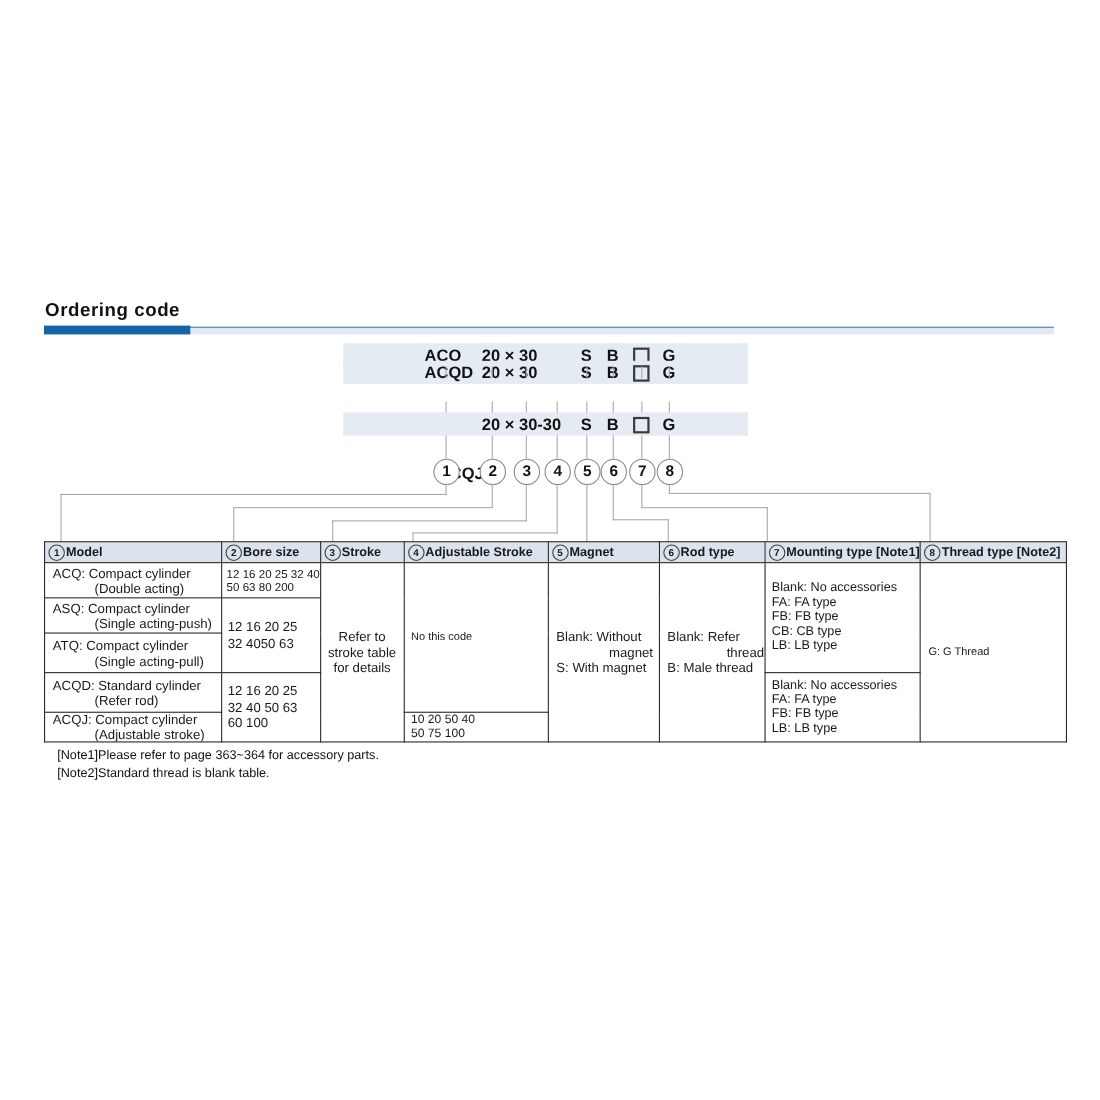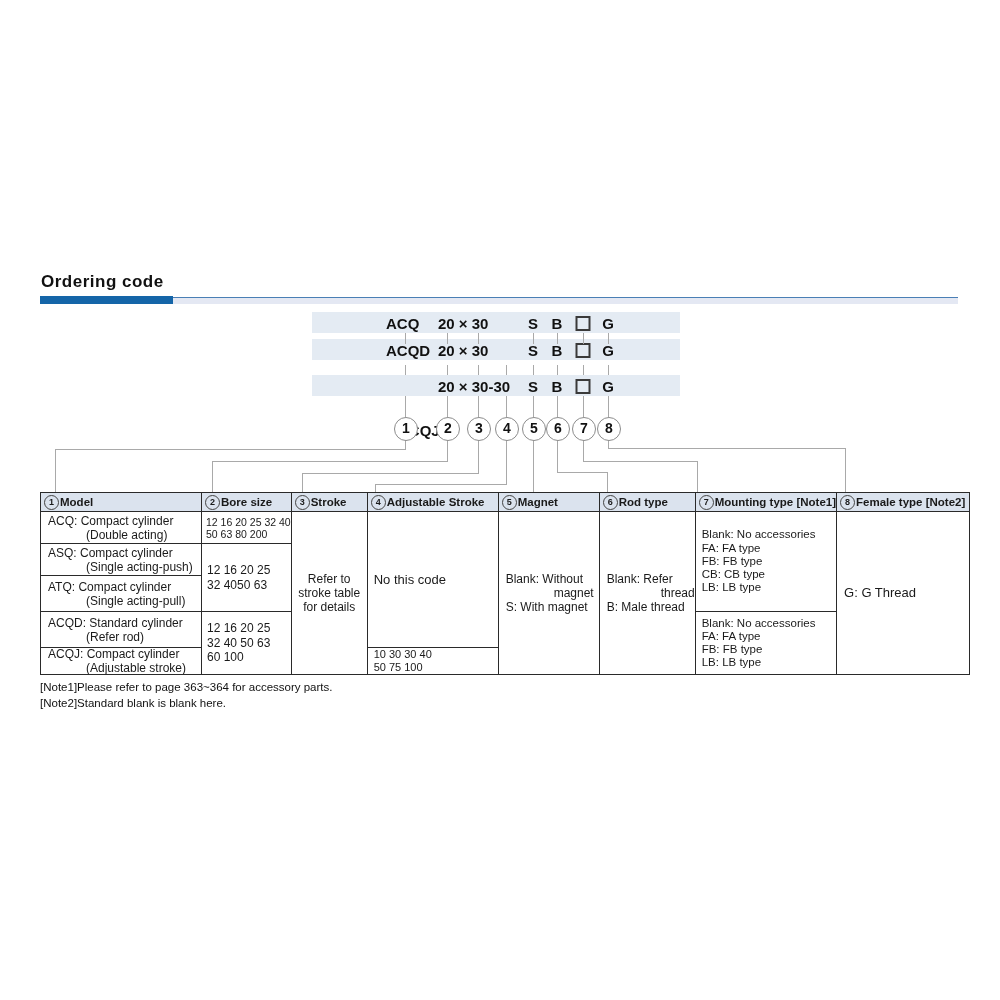--- a/index.html
+++ b/index.html
@@ -20,55 +20,55 @@
   
   .numcirc{position:absolute;top:417px;width:22px;height:22px;border:1px solid #8c8c8c;border-radius:50%;
            background:#fff;font-size:14px;font-weight:bold;text-align:center;line-height:21px;color:#111;z-index:5;}
   
   #otable{position:absolute;left:40px;top:492px;border-collapse:collapse;table-layout:fixed;}
   #otable td,#otable th{border:1px solid #2a2a2a;padding:0;vertical-align:middle;overflow:hidden;}
   #otable th{background:#dbe3ee;font-size:11.5px;font-weight:bold;text-align:left;height:18px;white-space:nowrap;}
   .hwrap{display:flex;align-items:center;padding-left:3px;gap:1px;}
   .mini{display:inline-block;flex:0 0 auto;width:13px;height:13px;border:1px solid #444;border-radius:50%;
         font-size:9px;font-weight:bold;line-height:12px;text-align:center;background:transparent;}
-  .cell{font-size:13px;line-height:14px;}
+  .cell{font-size:10px;line-height:14px;}
   .model-cell .l1{padding-left:7px;font-size:12px;line-height:12px;white-space:nowrap;}
   .model-cell .l2{padding-left:45px;font-size:12px;line-height:12px;white-space:nowrap;}
   .model-cell{display:flex;flex-direction:column;justify-content:center;height:100%;gap:2px;}
   .vcenter{display:flex;flex-direction:column;height:100%;}
   .bore1{font-size:10.5px;line-height:12px;padding-left:4px;white-space:nowrap;}
   .bore2{font-size:12px;line-height:14.5px;padding-left:5px;white-space:nowrap;}
   .stroke-cell{text-align:center;font-size:12px;line-height:14px;}
   .padl6{padding-left:6px;}
   .padl7{padding-left:7px;}
   .mountlist{font-size:11.5px;line-height:13.2px;padding-left:6px;white-space:nowrap;}
   .inner-right{width:88px;padding-left:7px;font-size:12px;line-height:14px;white-space:nowrap;}
   .inner-right .r{text-align:right;}
   .adjbottom{font-size:11px;line-height:13px;padding-left:6px;}
   
-  .note{left:40px;font-size:11.5px;color:#111;white-space:nowrap;}
+  .note{left:52px;font-size:11.5px;color:#111;white-space:nowrap;}
 </style>
 </head>
 <body>
 
 <div id="page">
 
   <div id="title" class="abs">Ordering code</div>
   <div id="bar-light" class="abs"></div>
   <div id="bar-dark" class="abs"></div>
 
   <div class="band abs" style="top:312px;">
     <span class="band-txt" style="left:74px;">ACQ</span>
     <span class="band-txt" style="left:126px;">20 × 30</span>
     <span class="band-txt ctr" style="left:221px;">S</span>
     <span class="band-txt ctr" style="left:245px;">B</span>
     <span class="band-txt ctr" style="left:271px;top:4px;"><span class="sq"></span></span>
     <span class="band-txt ctr" style="left:296px;">G</span>
   </div>
-  <div class="band abs" style="top:339px;">
+  <div class="band abs" style="top:328px;">
     <span class="band-txt" style="left:74px;">ACQD</span>
     <span class="band-txt" style="left:126px;">20 × 30</span>
     <span class="band-txt ctr" style="left:221px;">S</span>
     <span class="band-txt ctr" style="left:245px;">B</span>
     <span class="band-txt ctr" style="left:271px;top:4px;"><span class="sq"></span></span>
     <span class="band-txt ctr" style="left:296px;">G</span>
   </div>
   <div class="band abs" style="top:375px;">
     <span class="band-txt" style="left:86px;margin-top:44px;">ACQJ</span>
     <span class="band-txt" style="left:126px;">20 × 30-30</span>
@@ -186,21 +186,21 @@
           </th>
       <th>
             <div class="hwrap">
               <span class="mini">7</span>
               <span>Mounting type [Note1]</span>
             </div>
           </th>
       <th>
             <div class="hwrap">
               <span class="mini">8</span>
-              <span>Female type [Note2]</span>
+              <span>Thread type [Note2]</span>
             </div>
           </th>
     </tr>
     <tr style="height:32px">
       <td>
             <div class="model-cell">
               <div class="l1">ACQ: Compact cylinder</div>
               <div class="l2">(Double acting)</div>
             </div>
           </td>
@@ -302,24 +302,24 @@
     </tr>
     <tr style="height:26px">
       <td>
             <div class="model-cell">
               <div class="l1">ACQJ: Compact cylinder</div>
               <div class="l2">(Adjustable stroke)</div>
             </div>
           </td>
       <td>
             <div class="vcenter adjbottom">
-              <div>10 30 30 40</div>
+              <div>10 20 50 40</div>
               <div>50 75 100</div>
             </div>
           </td>
     </tr>
   </tbody>
     </table>
 
   <div class="note abs" style="top:681px;">[Note1]Please refer to page 363~364 for accessory parts.</div>
-  <div class="note abs" style="top:697px;">[Note2]Standard blank is blank here.</div>
+  <div class="note abs" style="top:697px;">[Note2]Standard thread is blank table.</div>
 
 </div>
 
 </body></html>

